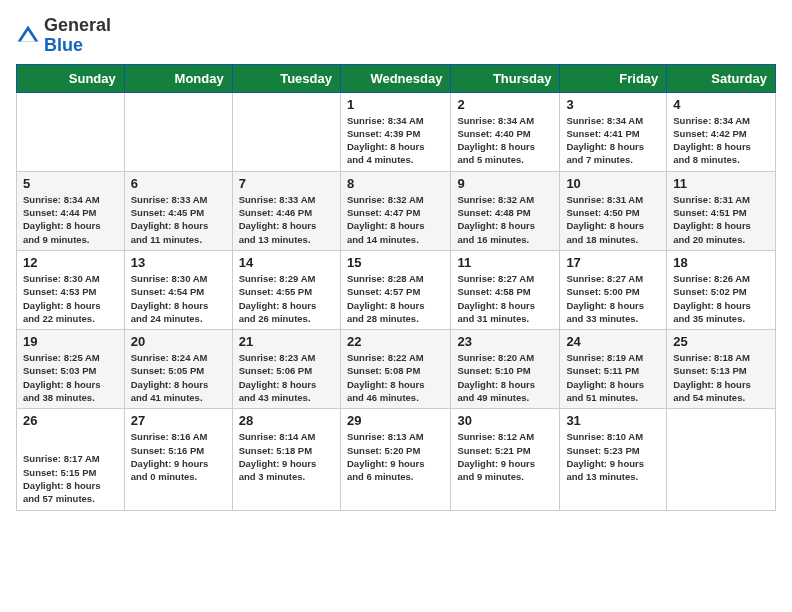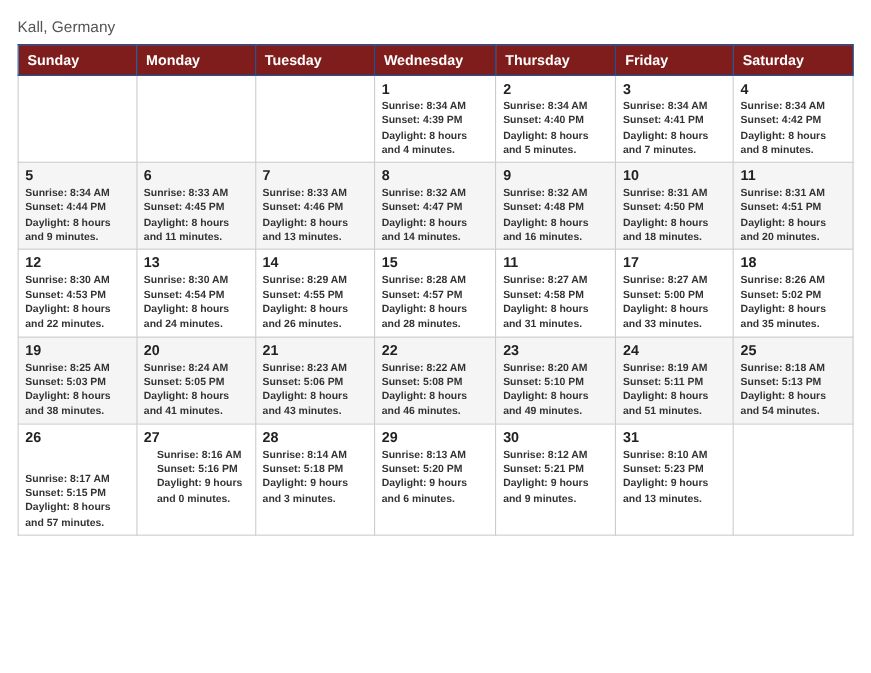--- a/index.html
+++ b/index.html
@@ -43,23 +43,23 @@
     .location {
       font-size: 14px;
       color: #555;
     }
     .calendar {
       width: 100%;
       border-collapse: collapse;
       border: 1px solid #ccc;
     }
     .calendar th {
-      background: #7f1d1d;
+      background: #15803d;
       color: #fff;
-      text-align: left;
+      text-align: right;
       padding: 6px 8px;
       font-size: 13px;
       border: 1px solid #1255a0;
     }
     .calendar td {
       vertical-align: top;
       border: 1px solid #ccc;
       padding: 4px 6px;
       width: 113px;
       min-height: 80px;
@@ -81,22 +81,31 @@
       font-weight: bold;
     }
     .empty-cell {
       background: #fff !important;
     }
   </style>
 </head>
 <body>
 
 <div class="header">
+  <div class="logo">
+    <svg class="logo-icon" viewBox="0 0 30 30" xmlns="http://www.w3.org/2000/svg">
+      <polygon points="15,2 28,22 2,22" fill="#1565c0"></polygon>
+      <polygon points="15,8 24,22 6,22" fill="#fff"></polygon>
+    </svg>
+    <div class="logo-text">
+      <span class="logo-general">General</span><br>
+      <span class="logo-blue">Blue</span>
+    </div>
+  </div>
   <div class="title-block">
-    <div class="location">Kall, Germany</div>
   </div>
 </div>
 
 <table class="calendar">
   <thead>
     <tr>
     <th>Sunday</th>
         <th>Monday</th>
         <th>Tuesday</th>
         <th>Wednesday</th>
@@ -295,21 +304,21 @@
       <tr>
         <td>
           <div class="day-number">26</div>
           <div class="day-info" style="white-space: pre-line; margin-top: 24px;">Sunrise: 8:17 AM
 Sunset: 5:15 PM
 Daylight: 8 hours
 and 57 minutes.</div>
         </td>
         <td>
           <div class="day-number">27</div>
-          <div class="day-info" style="white-space: pre-line; margin-left: 12px;">Sunrise: 8:16 AM
+          <div class="day-info" style="white-space: pre-line;">Sunrise: 8:16 AM
 Sunset: 5:16 PM
 Daylight: 9 hours
 and 0 minutes.</div>
         </td>
         <td>
           <div class="day-number">28</div>
           <div class="day-info" style="white-space: pre-line;">Sunrise: 8:14 AM
 Sunset: 5:18 PM
 Daylight: 9 hours
 and 3 minutes.</div>

